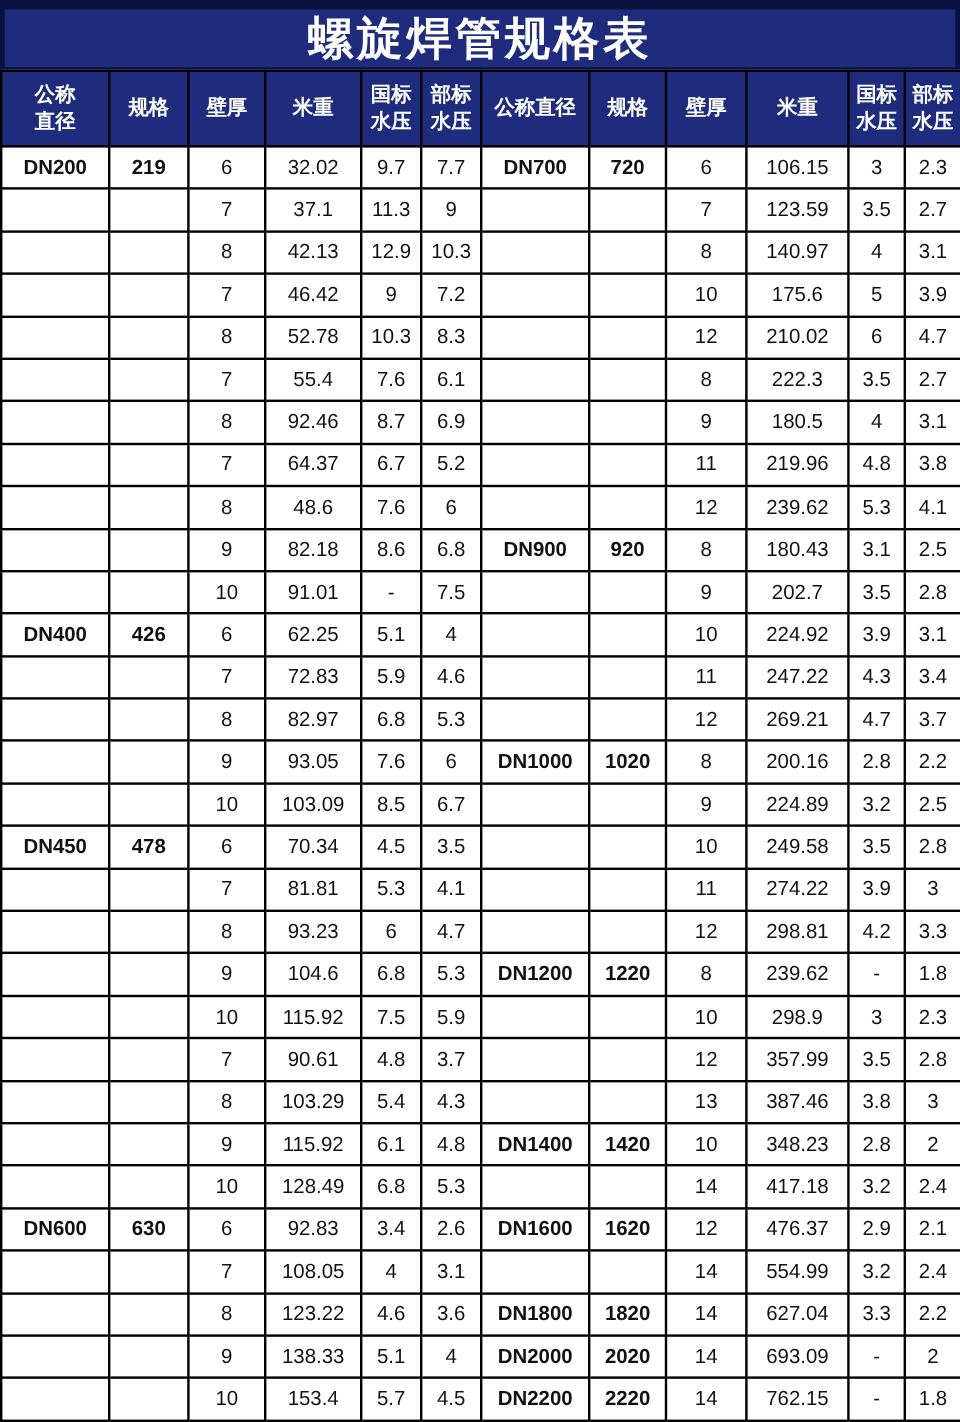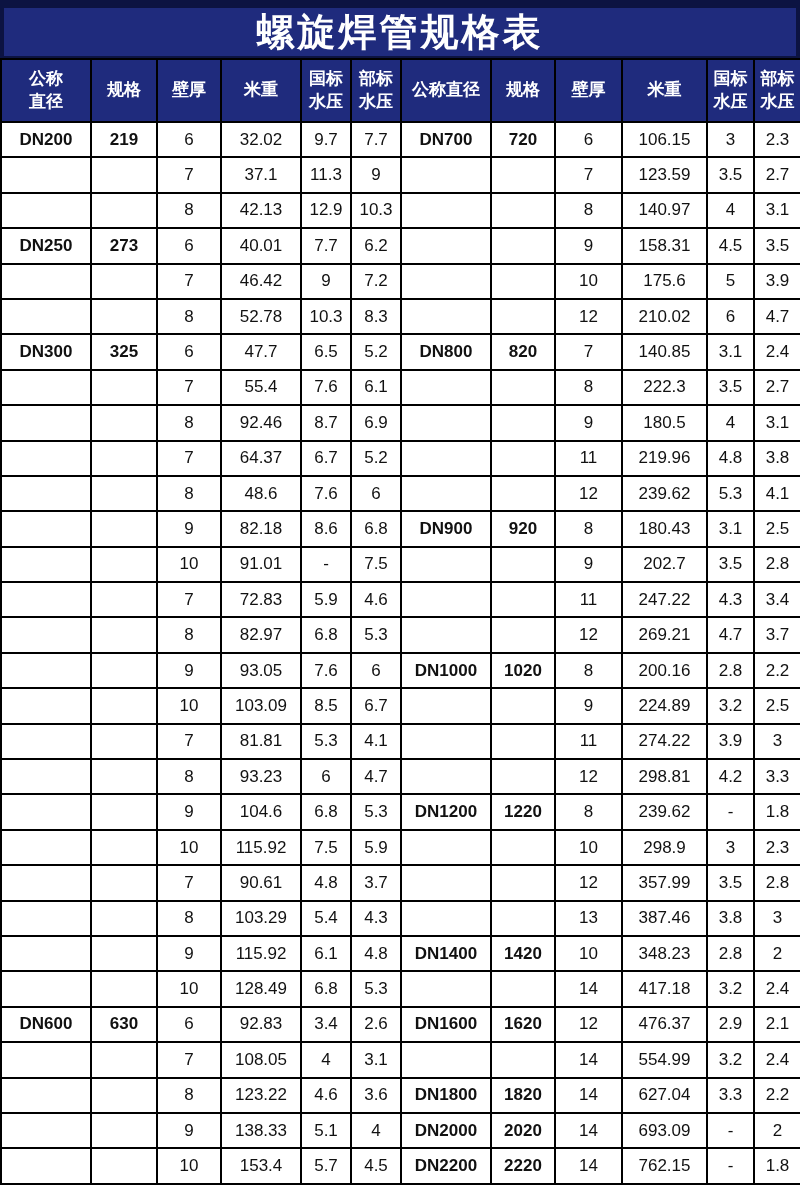--- a/index.html
+++ b/index.html
@@ -124,34 +124,20 @@
           <td>12.9</td>
           <td>10.3</td>
           <td class="dn"></td>
           <td class="dn"></td>
           <td>8</td>
           <td>140.97</td>
           <td>4</td>
           <td>3.1</td>
         </tr>
         <tr>
-          <td class="dn">DN250</td>
-          <td class="dn">273</td>
-          <td>6</td>
-          <td>40.01</td>
-          <td>7.7</td>
-          <td>6.2</td>
-          <td class="dn"></td>
-          <td class="dn"></td>
-          <td>9</td>
-          <td>158.31</td>
-          <td>4.5</td>
-          <td>3.5</td>
-        </tr>
-        <tr>
           <td class="dn"></td>
           <td class="dn"></td>
           <td>7</td>
           <td>46.42</td>
           <td>9</td>
           <td>7.2</td>
           <td class="dn"></td>
           <td class="dn"></td>
           <td>10</td>
           <td>175.6</td>
@@ -164,34 +150,20 @@
           <td>8</td>
           <td>52.78</td>
           <td>10.3</td>
           <td>8.3</td>
           <td class="dn"></td>
           <td class="dn"></td>
           <td>12</td>
           <td>210.02</td>
           <td>6</td>
           <td>4.7</td>
-        </tr>
-        <tr>
-          <td class="dn">DN300</td>
-          <td class="dn">325</td>
-          <td>6</td>
-          <td>47.7</td>
-          <td>6.5</td>
-          <td>5.2</td>
-          <td class="dn">DN800</td>
-          <td class="dn">820</td>
-          <td>7</td>
-          <td>140.85</td>
-          <td>3.1</td>
-          <td>2.4</td>
         </tr>
         <tr>
           <td class="dn"></td>
           <td class="dn"></td>
           <td>7</td>
           <td>55.4</td>
           <td>7.6</td>
           <td>6.1</td>
           <td class="dn"></td>
           <td class="dn"></td>
@@ -264,20 +236,34 @@
           <td>-</td>
           <td>7.5</td>
           <td class="dn"></td>
           <td class="dn"></td>
           <td>9</td>
           <td>202.7</td>
           <td>3.5</td>
           <td>2.8</td>
         </tr>
         <tr>
+          <td class="dn">DN400</td>
+          <td class="dn">426</td>
+          <td>6</td>
+          <td>62.25</td>
+          <td>5.1</td>
+          <td>4</td>
+          <td class="dn"></td>
+          <td class="dn"></td>
+          <td>10</td>
+          <td>224.92</td>
+          <td>3.9</td>
+          <td>3.1</td>
+        </tr>
+        <tr>
           <td class="dn"></td>
           <td class="dn"></td>
           <td>7</td>
           <td>72.83</td>
           <td>5.9</td>
           <td>4.6</td>
           <td class="dn"></td>
           <td class="dn"></td>
           <td>11</td>
           <td>247.22</td>
@@ -318,20 +304,34 @@
           <td>10</td>
           <td>103.09</td>
           <td>8.5</td>
           <td>6.7</td>
           <td class="dn"></td>
           <td class="dn"></td>
           <td>9</td>
           <td>224.89</td>
           <td>3.2</td>
           <td>2.5</td>
+        </tr>
+        <tr>
+          <td class="dn">DN450</td>
+          <td class="dn">478</td>
+          <td>6</td>
+          <td>70.34</td>
+          <td>4.5</td>
+          <td>3.5</td>
+          <td class="dn"></td>
+          <td class="dn"></td>
+          <td>10</td>
+          <td>249.58</td>
+          <td>3.5</td>
+          <td>2.8</td>
         </tr>
         <tr>
           <td class="dn"></td>
           <td class="dn"></td>
           <td>7</td>
           <td>81.81</td>
           <td>5.3</td>
           <td>4.1</td>
           <td class="dn"></td>
           <td class="dn"></td>

